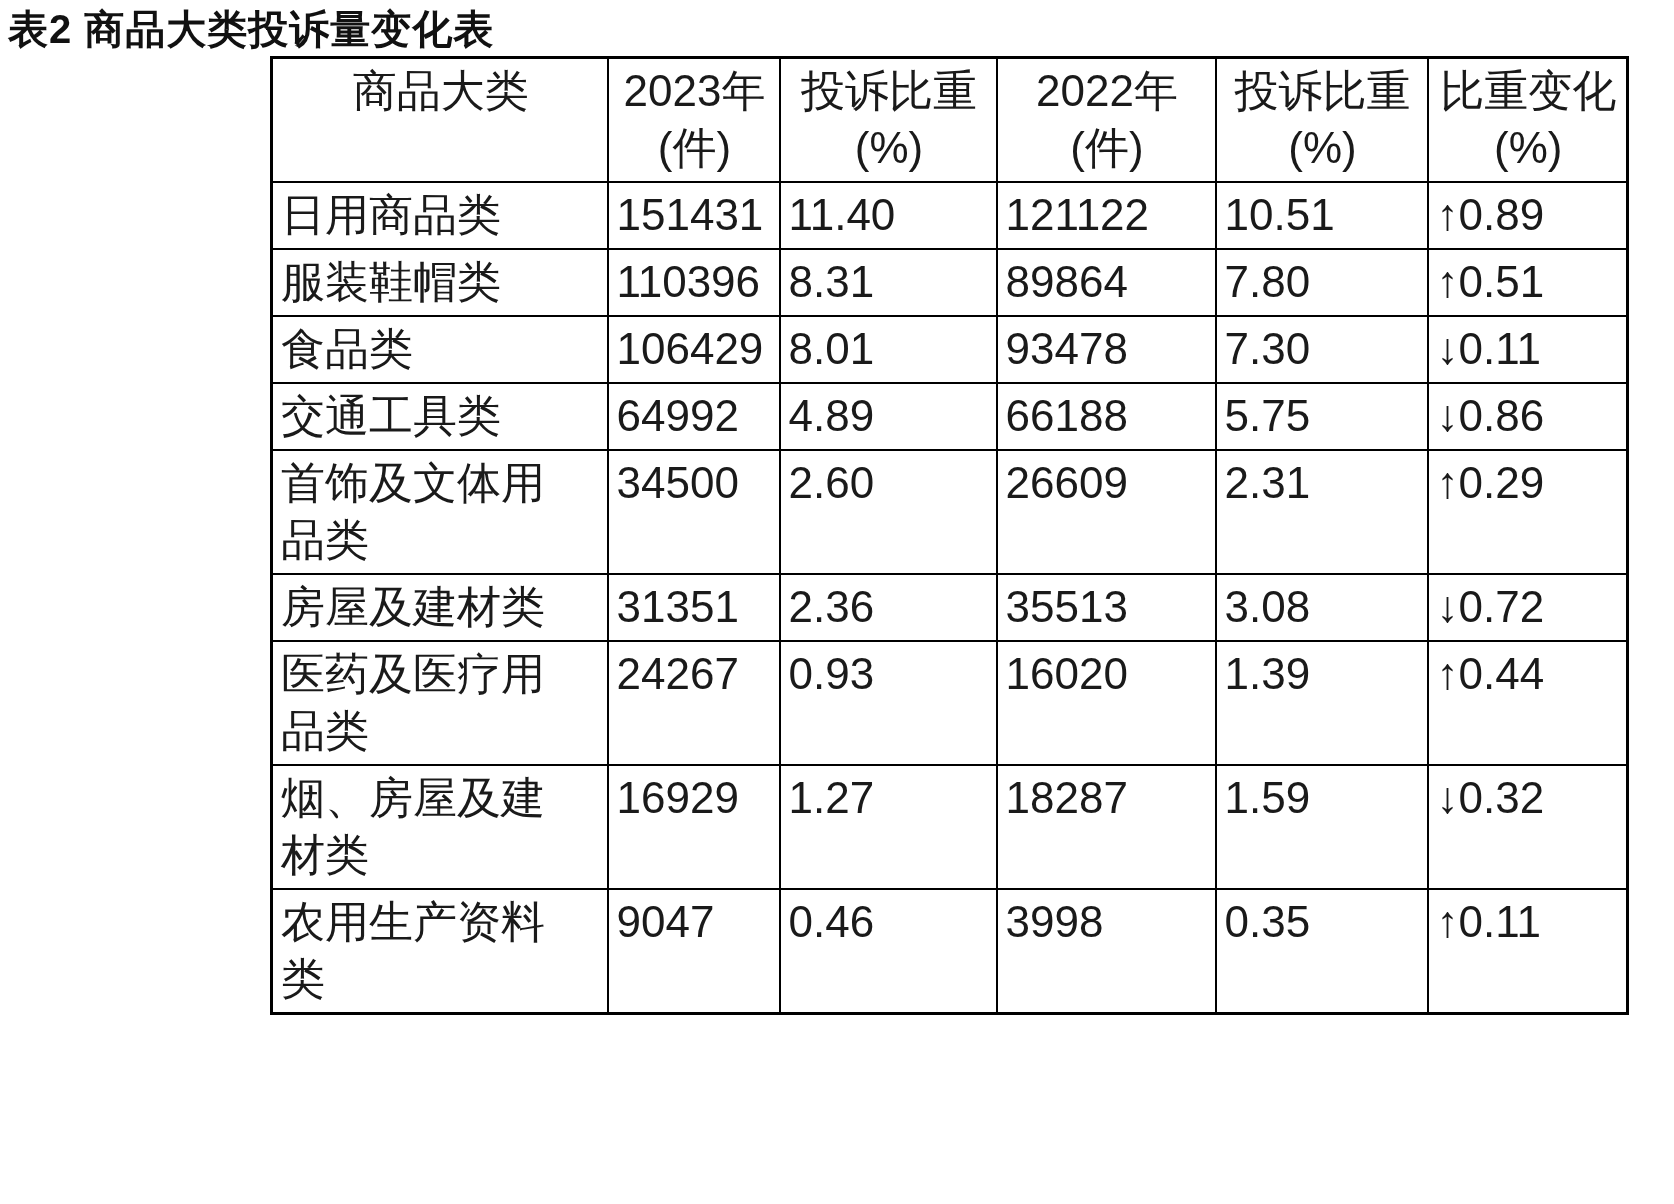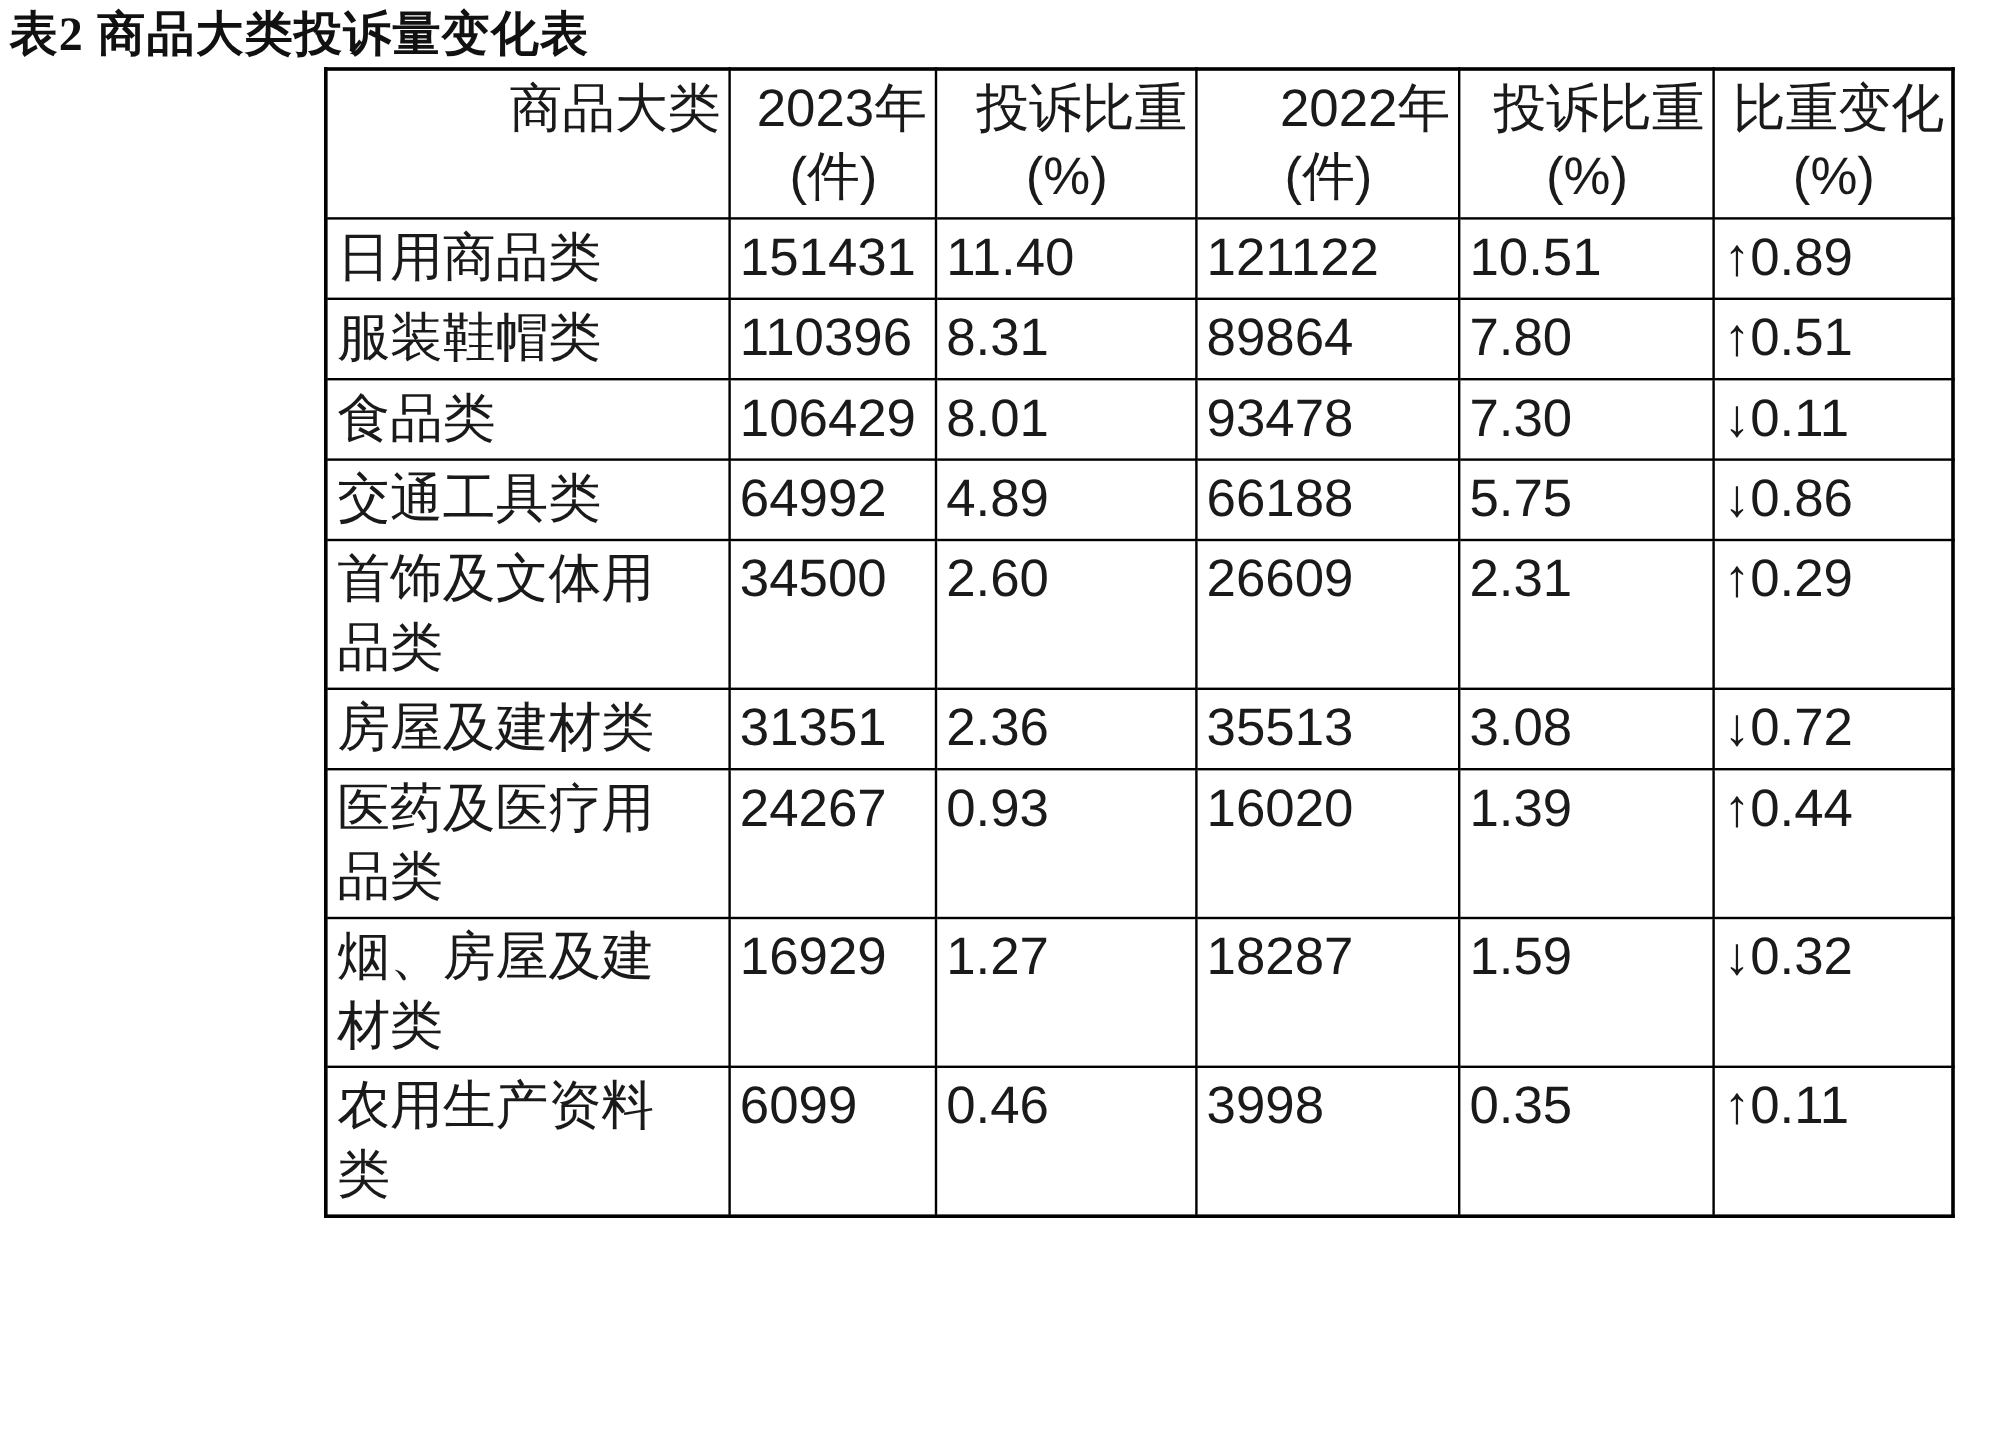--- a/index.html
+++ b/index.html
@@ -13,21 +13,20 @@
     color: #1a1a1a;
     overflow: hidden;
   }
   .doc-title {
     margin: 6px 0 0 8px;
     font-size: 40px;
     line-height: 46px;
     font-weight: 600;
     color: #111111;
     letter-spacing: 1px;
-    font-family: Liberation Serif, serif;
   }
   table.data-table {
     margin-left: 270px;
     margin-top: 4px;
     border-collapse: collapse;
     table-layout: fixed;
     width: 1356px;
     border: 3px solid #000000;
   }
   col.c0 { width: 336px; }
@@ -40,21 +39,21 @@
     border: 2px solid #000000;
     vertical-align: top;
     text-align: left;
     font-weight: normal;
     font-size: 44px;
     line-height: 57px;
     padding: 3px 6px 5px 8px;
     color: #1a1a1a;
     overflow: hidden;
   }
-  th .l1 { text-align: right; white-space: nowrap; }
+  th .l1 { text-align: center; white-space: nowrap; }
   th .l2 { text-align: center; }
   td.cat .cat-text { max-width: 285px; word-break: break-all; }
   td .arrow { display: inline; }
 </style>
 </head>
 <body>
 
 <div class="page">
 
   <div class="doc-title">表2 商品大类投诉量变化表</div>
@@ -183,21 +182,21 @@
       <td>1.27</td>
       <td>18287</td>
       <td>1.59</td>
       <td><span class="arrow">↓</span><span class="val">0.32</span></td>
     </tr>
 
     <tr>
       <td class="cat">
             <div class="cat-text">农用生产资料类</div>
           </td>
-      <td>6099</td>
+      <td>9047</td>
       <td>0.46</td>
       <td>3998</td>
       <td>0.35</td>
       <td><span class="arrow">↑</span><span class="val">0.11</span></td>
     </tr>
   </tbody>
   </table>
 
 </div>
 

